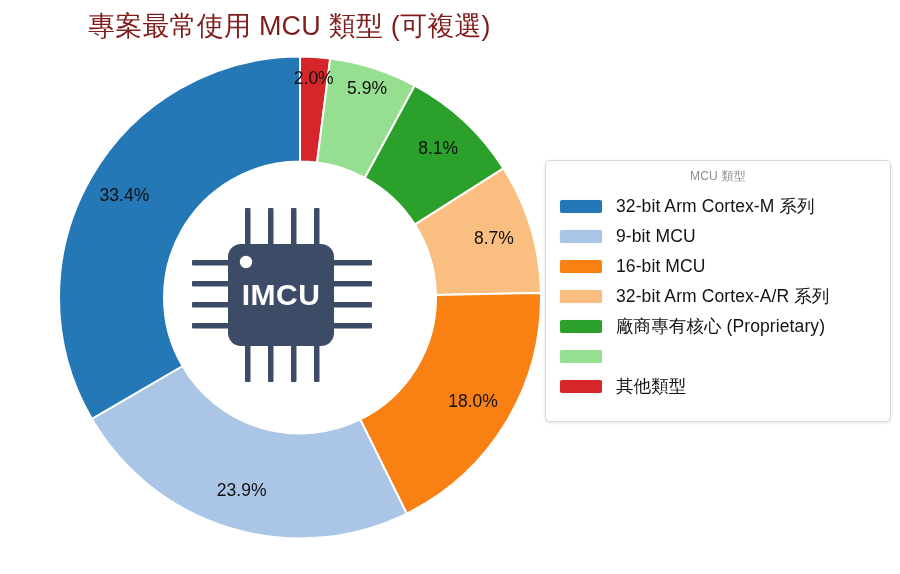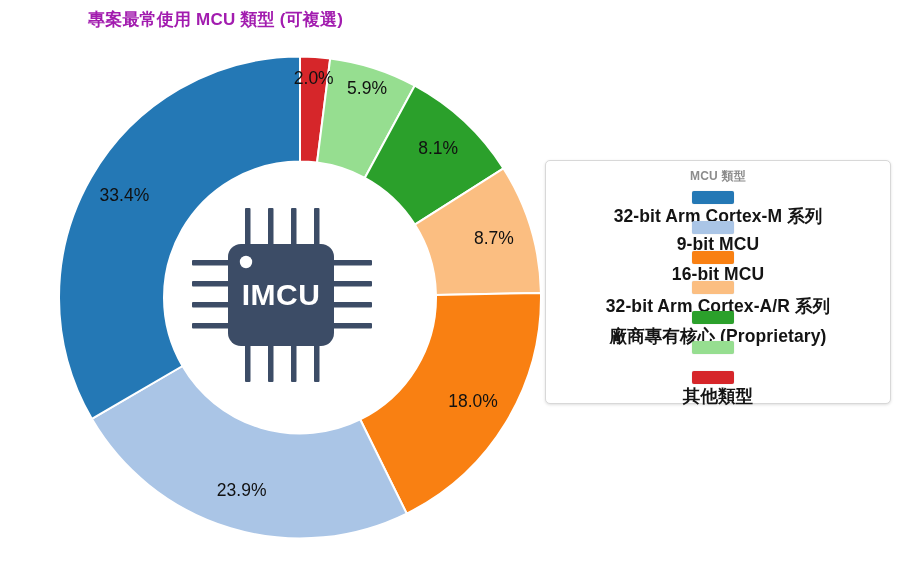--- a/index.html
+++ b/index.html
@@ -14,24 +14,24 @@
     overflow: hidden;
     font-family: "Liberation Sans", "DejaVu Sans", sans-serif;
     color: #1a1a1a;
   }
 
   
   #chart-title {
     position: absolute;
     left: 88px;
     top: 8px;
-    font-size: 17px;
-    font-weight: 700;
+    font-size: 27px;
+    font-weight: 400;
     letter-spacing: 0.2px;
-    color: #a21caf;
+    color: #7f1d1d;
     white-space: nowrap;
   }
 
   
   #donut-wrap {
     position: absolute;
     left: 55px;
     top: 50px;
     width: 490px;
     height: 495px;
@@ -73,35 +73,33 @@
   #legend {
     position: absolute;
     left: 545px;
     top: 160px;
     width: 346px;
     box-sizing: border-box;
     background: #ffffff;
     border: 1px solid #d8d8d8;
     border-radius: 5px;
     box-shadow: 0 1px 3px rgba(0,0,0,0.13);
-    padding: 7px 10px 2px 10px;
-    font-weight: bold;
+    padding: 7px 10px 20px 10px;
   }
   #legend-title {
     text-align: center;
     font-size: 12px;
     color: #8c8c8c;
     margin-bottom: 6px;
     letter-spacing: 0.2px;
   }
   .legend-row {
     display: flex;
     align-items: center;
     height: 30px;
-    flex-direction: column;
   }
   .legend-swatch {
     width: 42px;
     height: 13px;
     border-radius: 2px;
     flex: 0 0 auto;
     margin-left: 4px;
     margin-right: 14px;
     box-shadow: 0 0 1px rgba(0,0,0,0.25);
   }

